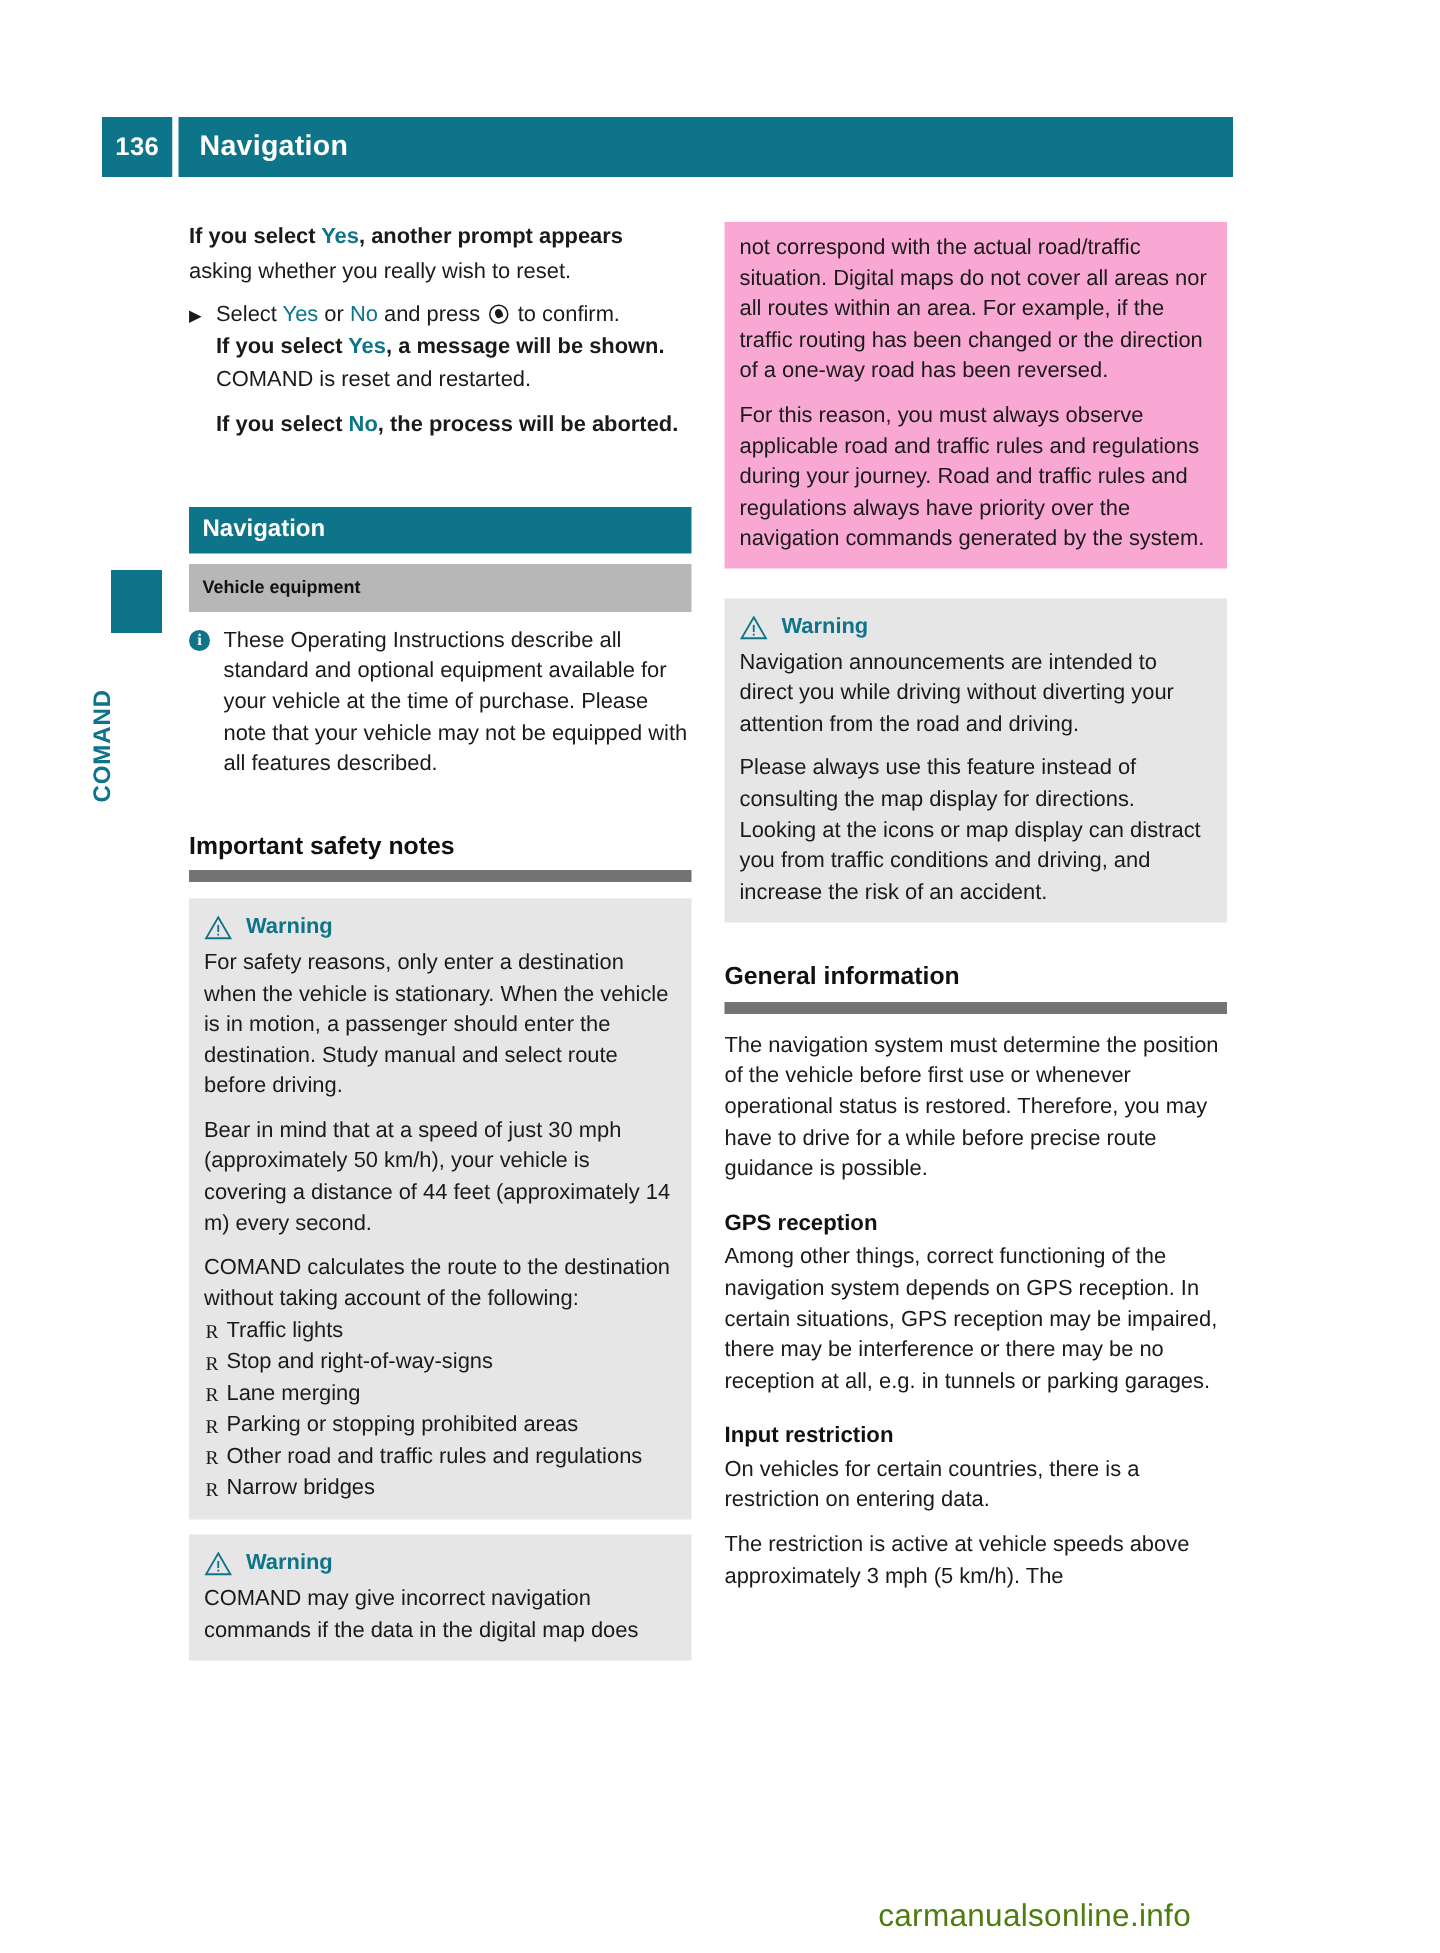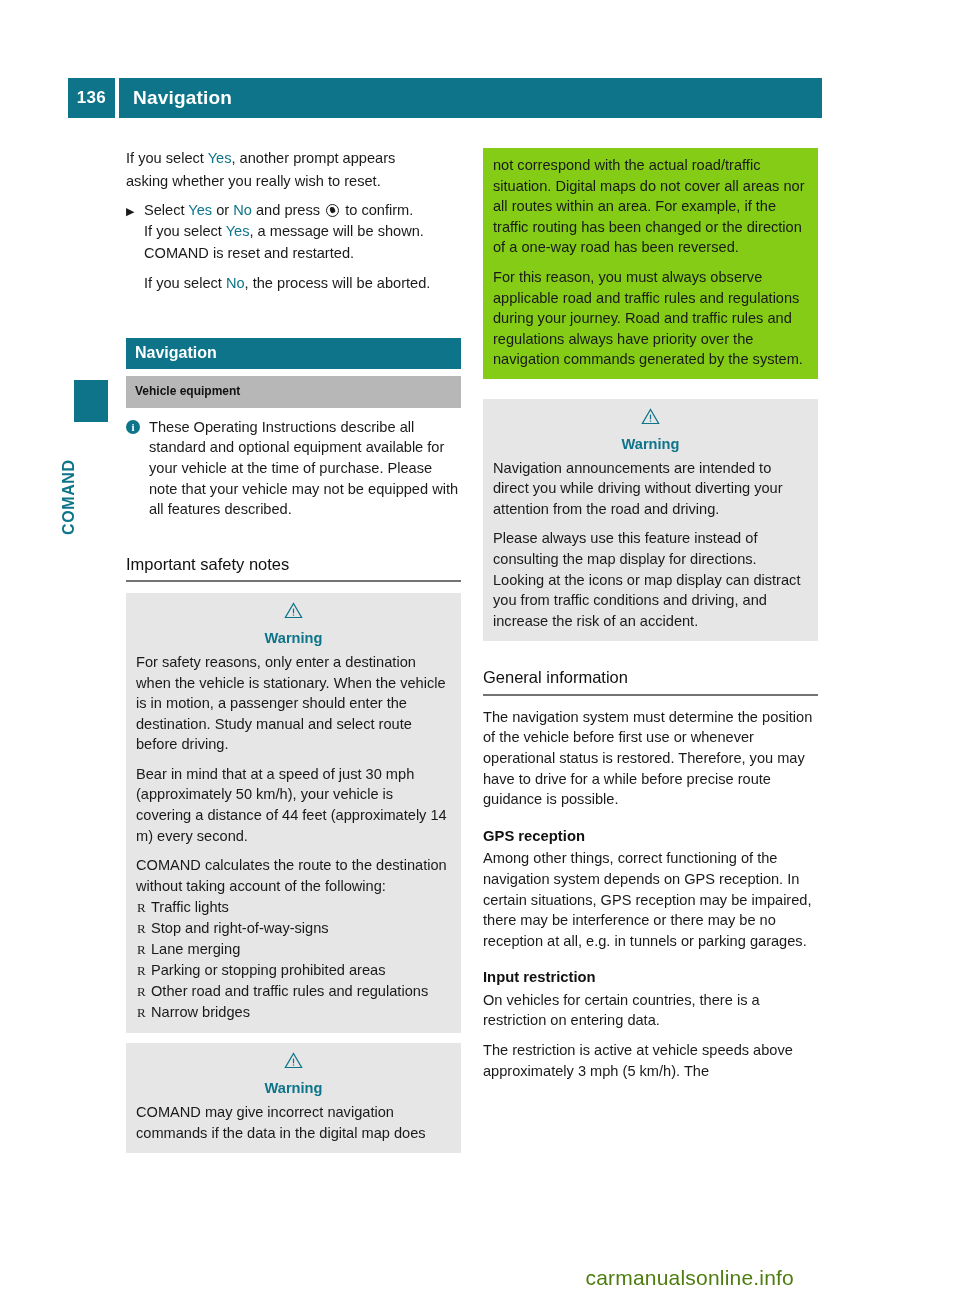--- a/index.html
+++ b/index.html
@@ -84,21 +84,21 @@
     top: 148px;
     width: 335px;
     font-size: 14.6px;
     line-height: 20.6px;
     color: #1a1a1a;
   }
   .col-left  { left: 126px; }
   .col-right { left: 483px; }
 
   p { margin: 0 0 0 0; }
-  .p { margin-bottom: 2px; }
+  .p { margin-bottom: 2px; font-weight: bold; }
   .gapp { margin-bottom: 9px; }
 
   
   .opt { color: #0d7489; }
 
   
   .step {
     position: relative;
     padding-left: 18px;
   }
@@ -150,48 +150,47 @@
   .bar-gray {
     background: #b7b7b7;
     color: #111111;
     font-size: 12px;
     font-weight: bold;
     padding: 5px 9px 6px 9px;
     margin-bottom: 9px;
   }
   .h-rule {
     font-size: 16.5px;
-    font-weight: normal;
+    font-weight: bold;
     color: #111111;
     padding-bottom: 6px;
-    border-bottom: 2px solid #737373;
+    border-bottom: 8px solid #737373;
     margin-bottom: 11px;
   }
   .h-sub {
     font-size: 14.8px;
     font-weight: bold;
     color: #111111;
     margin-bottom: 2px;
     line-height: 19.5px;
   }
 
   
   .box {
     background: #e6e6e6;
     padding: 9px 10px 10px 10px;
     margin-bottom: 10px;
   }
-  .box-plain { background: #84cc16; padding: 7px 10px 9px 10px; margin-bottom: 10px; }
+  .box-plain { background: #f9a8d4; padding: 7px 10px 9px 10px; margin-bottom: 10px; }
 
   .warn-head {
     display: flex;
     align-items: center;
     gap: 9px;
     margin-bottom: 3px;
-    flex-direction: column;
   }
   .warn-tri {
     width: 19px;
     height: 17px;
     flex: none;
   }
   .warn-word {
     color: #0d7489;
     font-size: 14.6px;
     font-weight: bold;

